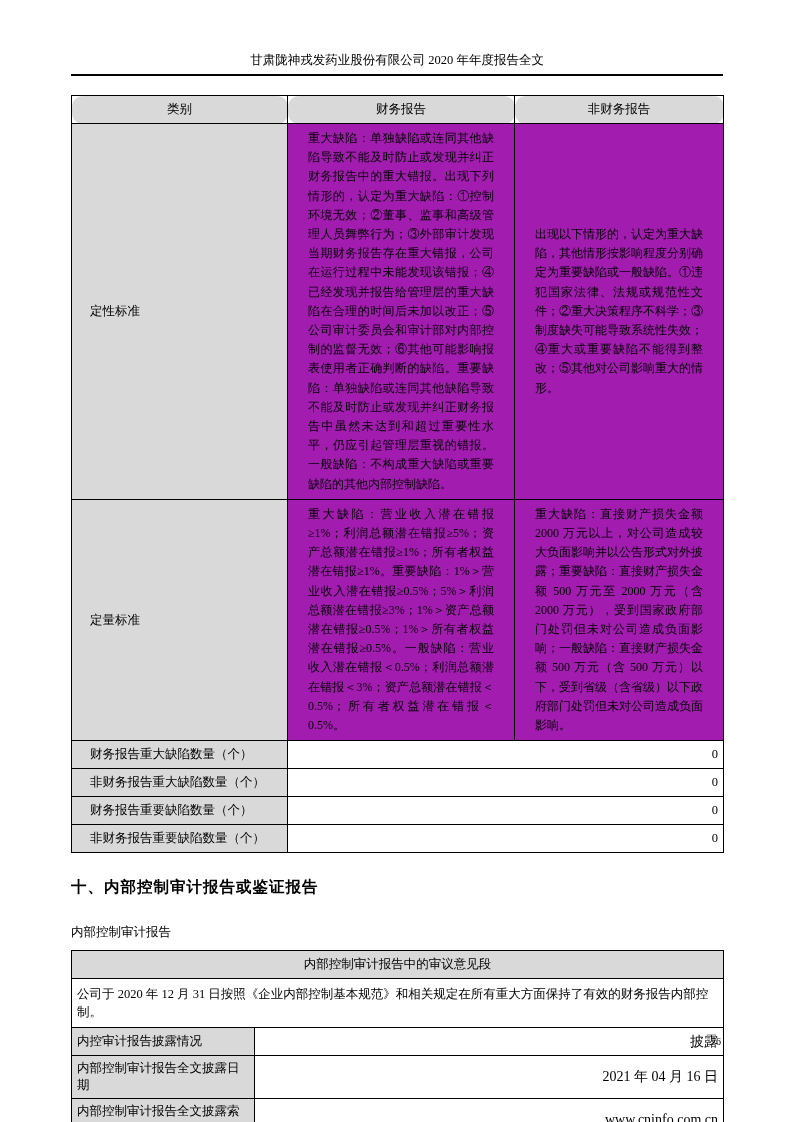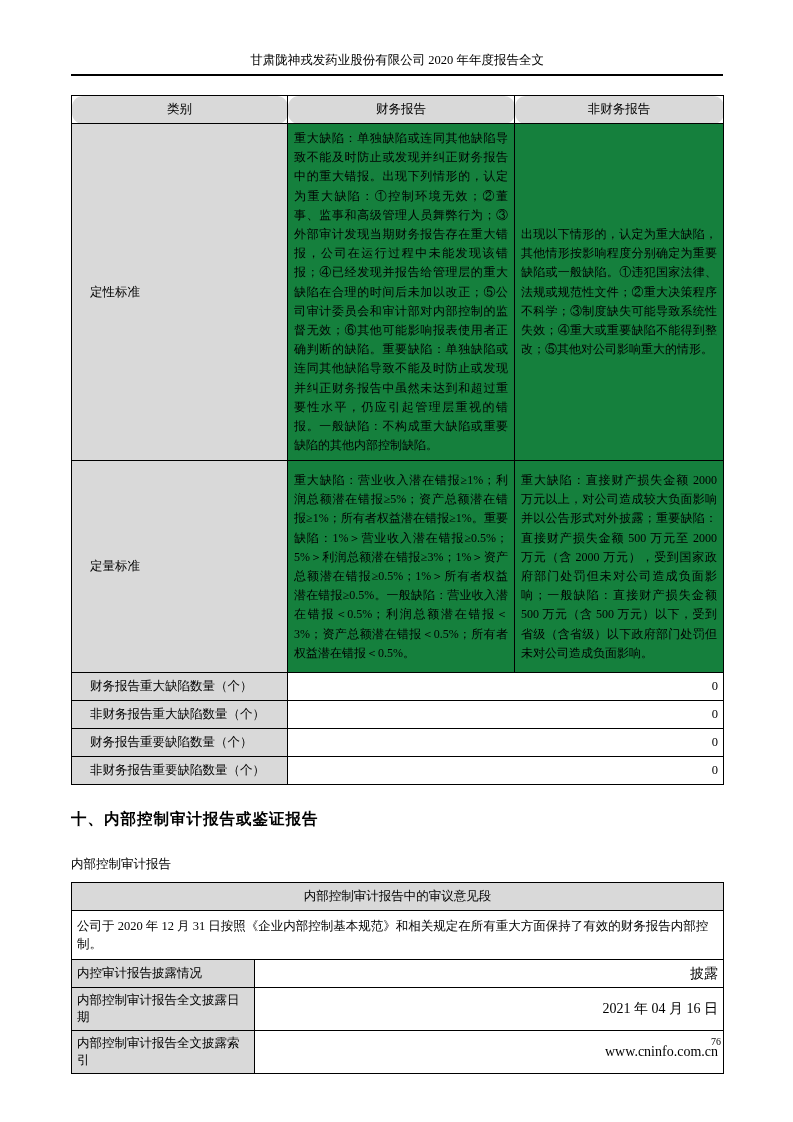--- a/index.html
+++ b/index.html
@@ -51,22 +51,22 @@
     font-size: 12.5px;
     border-radius: 11px;
   }
   .label-cell {
     background: #d9d9d9;
     text-align: left;
     padding: 4px 18px;
     font-size: 12.5px;
   }
   .text-cell {
-    background: #15803d;
-    padding: 5px 6px;
+    background: #a21caf;
+    padding: 5px 20px;
     text-align: justify;
     line-height: 19.2px;
     font-size: 12px;
   }
   .count-label { height: 28px; }
   .num-cell {
     background: #ffffff;
     text-align: right;
     padding: 4px 5px;
     font-size: 12.5px;

